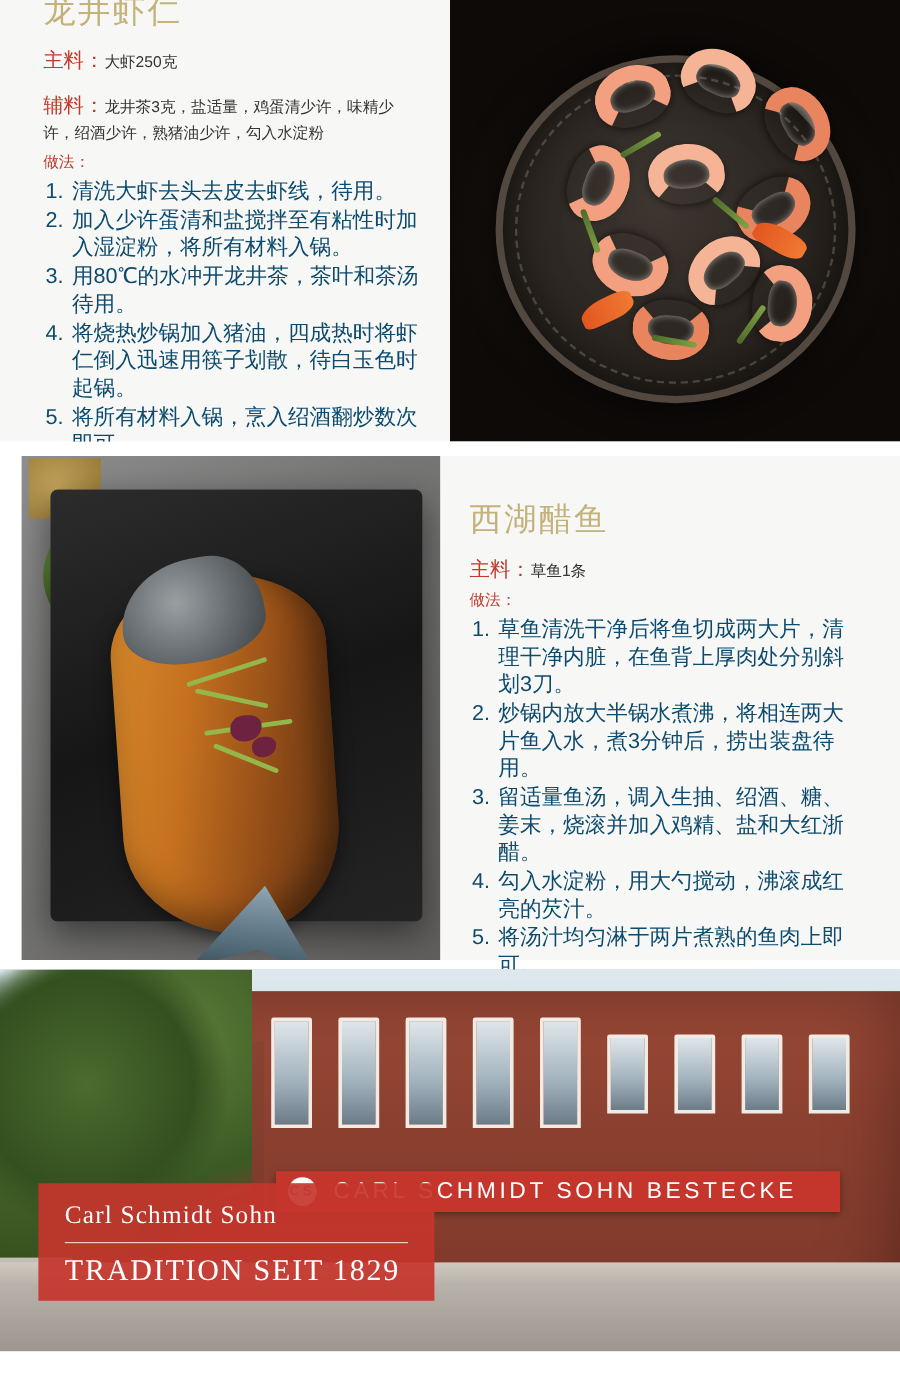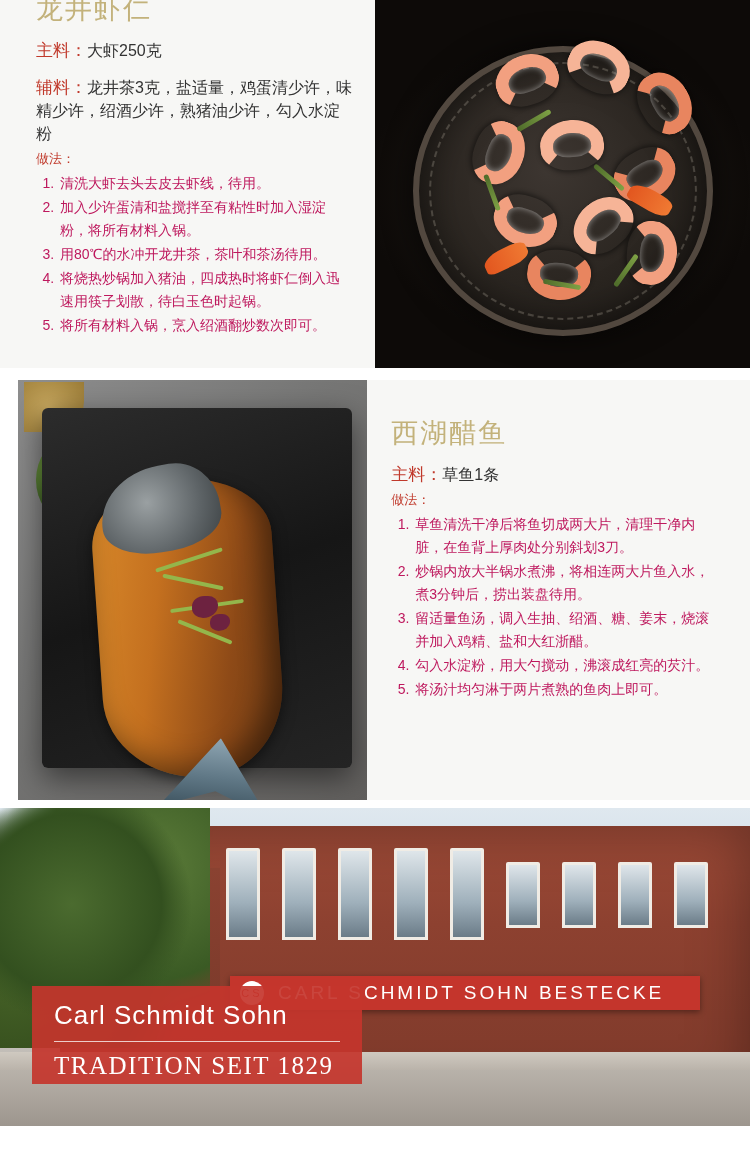--- a/index.html
+++ b/index.html
@@ -53,34 +53,34 @@
     font-size: 13px;
     line-height: 22px;
     color: #333333;
   }
   .field-label {
     color: #c0392b;
     font-size: 17px;
   }
   .field-value {
     color: #333333;
-    font-size: 16px;
+    font-size: 13px;
   }
   .steps-label {
     color: #c0392b;
     font-size: 13px;
     margin-top: 4px;
     display: block;
   }
   ol.steps {
     margin: 4px 0 0 0;
     padding-left: 22px;
-    font-size: 14px;
+    font-size: 18px;
     line-height: 23px;
-    color: #be185d;
+    color: #0c4a6e;
   }
   ol.steps li {
     margin-bottom: 1px;
     padding-left: 2px;
   }
 
   
   .recipe-2 {
     height: 420px;
     padding-top: 12px;
@@ -281,22 +281,22 @@
   }
   .brand-plate {
     position: absolute;
     left: 32px; bottom: 42px;
     width: 330px; height: 98px;
     background: rgba(196,53,44,.92);
     padding: 14px 0 0 22px;
     color: #ffffff;
   }
   .brand-name {
-    font-family: Liberation Sans, sans-serif;
-    font-size: 26px;
+    font-family: Liberation Serif, serif;
+    font-size: 21px;
     letter-spacing: 1px;
     margin: 0 0 10px 0;
     font-weight: normal;
   }
   .brand-rule {
     width: 286px; height: 1px;
     background: rgba(255,255,255,.75);
     margin-bottom: 10px;
   }
   .brand-tagline {

